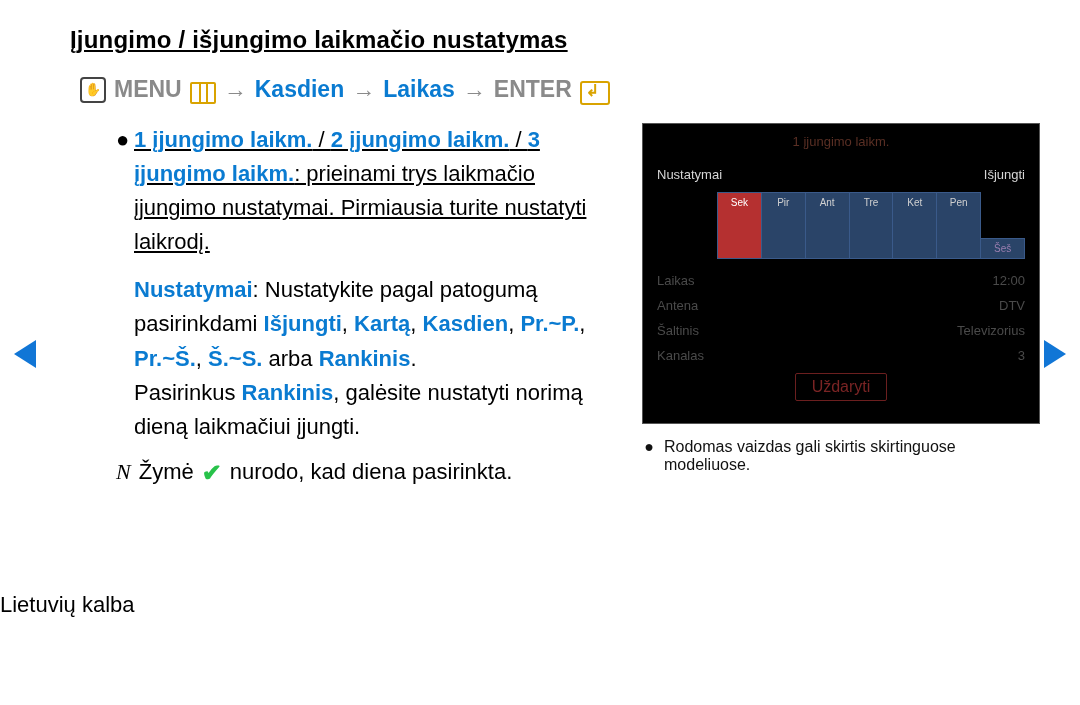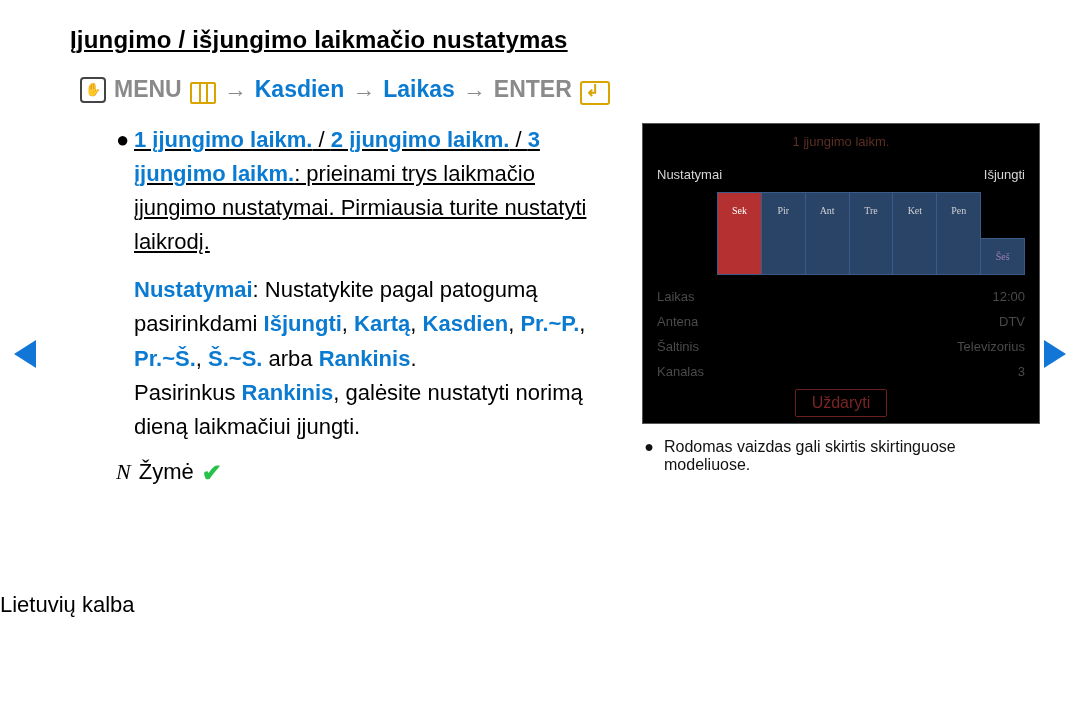--- a/index.html
+++ b/index.html
@@ -166,28 +166,27 @@
   .panel-row.dim .val { color: #4a4a4a; }
   .panel-row .val { color: #d6d6d6; }
   .days {
     display: flex;
     border-left: 1px solid #3a5a8a;
     margin: 4px 0 14px 60px;
   }
   .day {
     flex: 1;
     text-align: center;
-    padding: 12px 0;
+    padding: 4px 0;
     font-size: 10px;
     color: #d0d0d0;
     border-right: 1px solid #3a5a8a;
     border-top: 1px solid #3a5a8a;
     border-bottom: 1px solid #3a5a8a;
     background: #2a4468;
-    font-family: Liberation Serif, serif;
   }
   .day.first {
     background: #b53030;
     color: #fff;
   }
   .day.last { color:#9b7fb0;margin-top:46px; }
   .close-btn {
     margin: 8px auto 0 auto;
     width: 90px;
     text-align: center;
@@ -269,20 +268,21 @@
       <div class="sub">
         <span class="blue-bold">Nustatymai</span><span>: Nustatykite pagal patogumą pasirinkdami </span><span class="blue-bold">Išjungti</span><span>, </span><span class="blue-bold">Kartą</span><span>, </span><span class="blue-bold">Kasdien</span><span>, </span><span class="blue-bold">Pr.~P.</span><span>, </span><span class="blue-bold">Pr.~Š.</span><span>, </span><span class="blue-bold">Š.~S.</span><span> arba </span><span class="blue-bold">Rankinis</span><span>.</span>
         <br>
         <span>Pasirinkus </span><span class="blue-bold">Rankinis</span><span>, galėsite nustatyti norimą dieną laikmačiui įjungti.</span>
       </div>
 
       <div class="note-line">
         <span class="note-n">N</span>
         <span>Žymė</span>
         <span class="check">✔</span>
+        <span>nurodo, kad diena pasirinkta.</span>
       </div>
 
     </div>
 
     <div class="col-right">
       <div class="panel">
         <div class="panel-title">1 įjungimo laikm.</div>
 
         <div class="panel-row">
           <span>Nustatymai</span>

